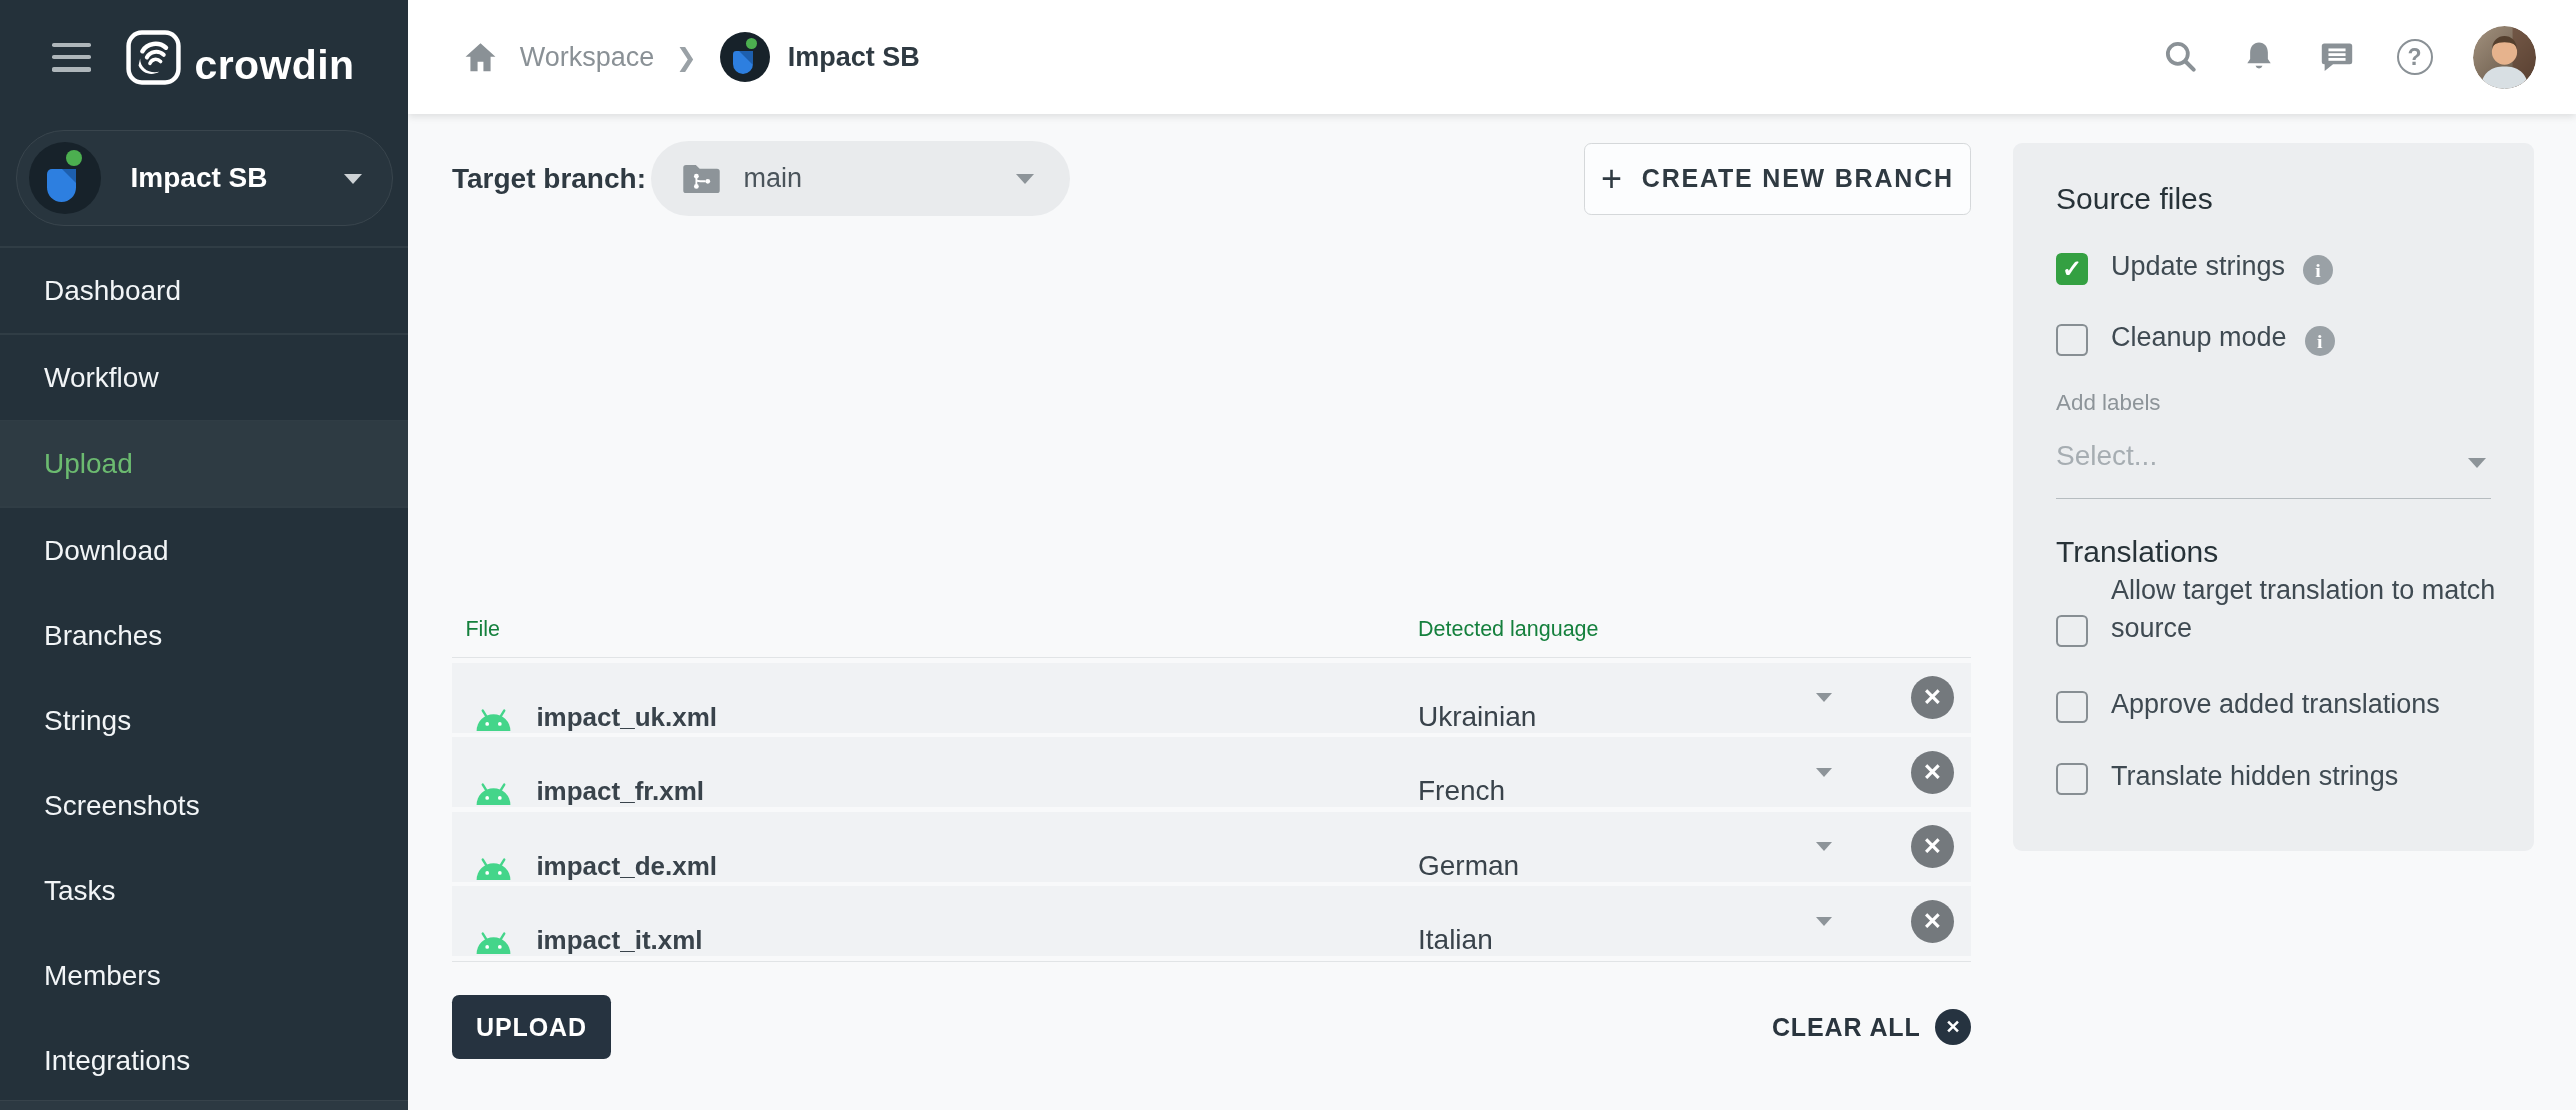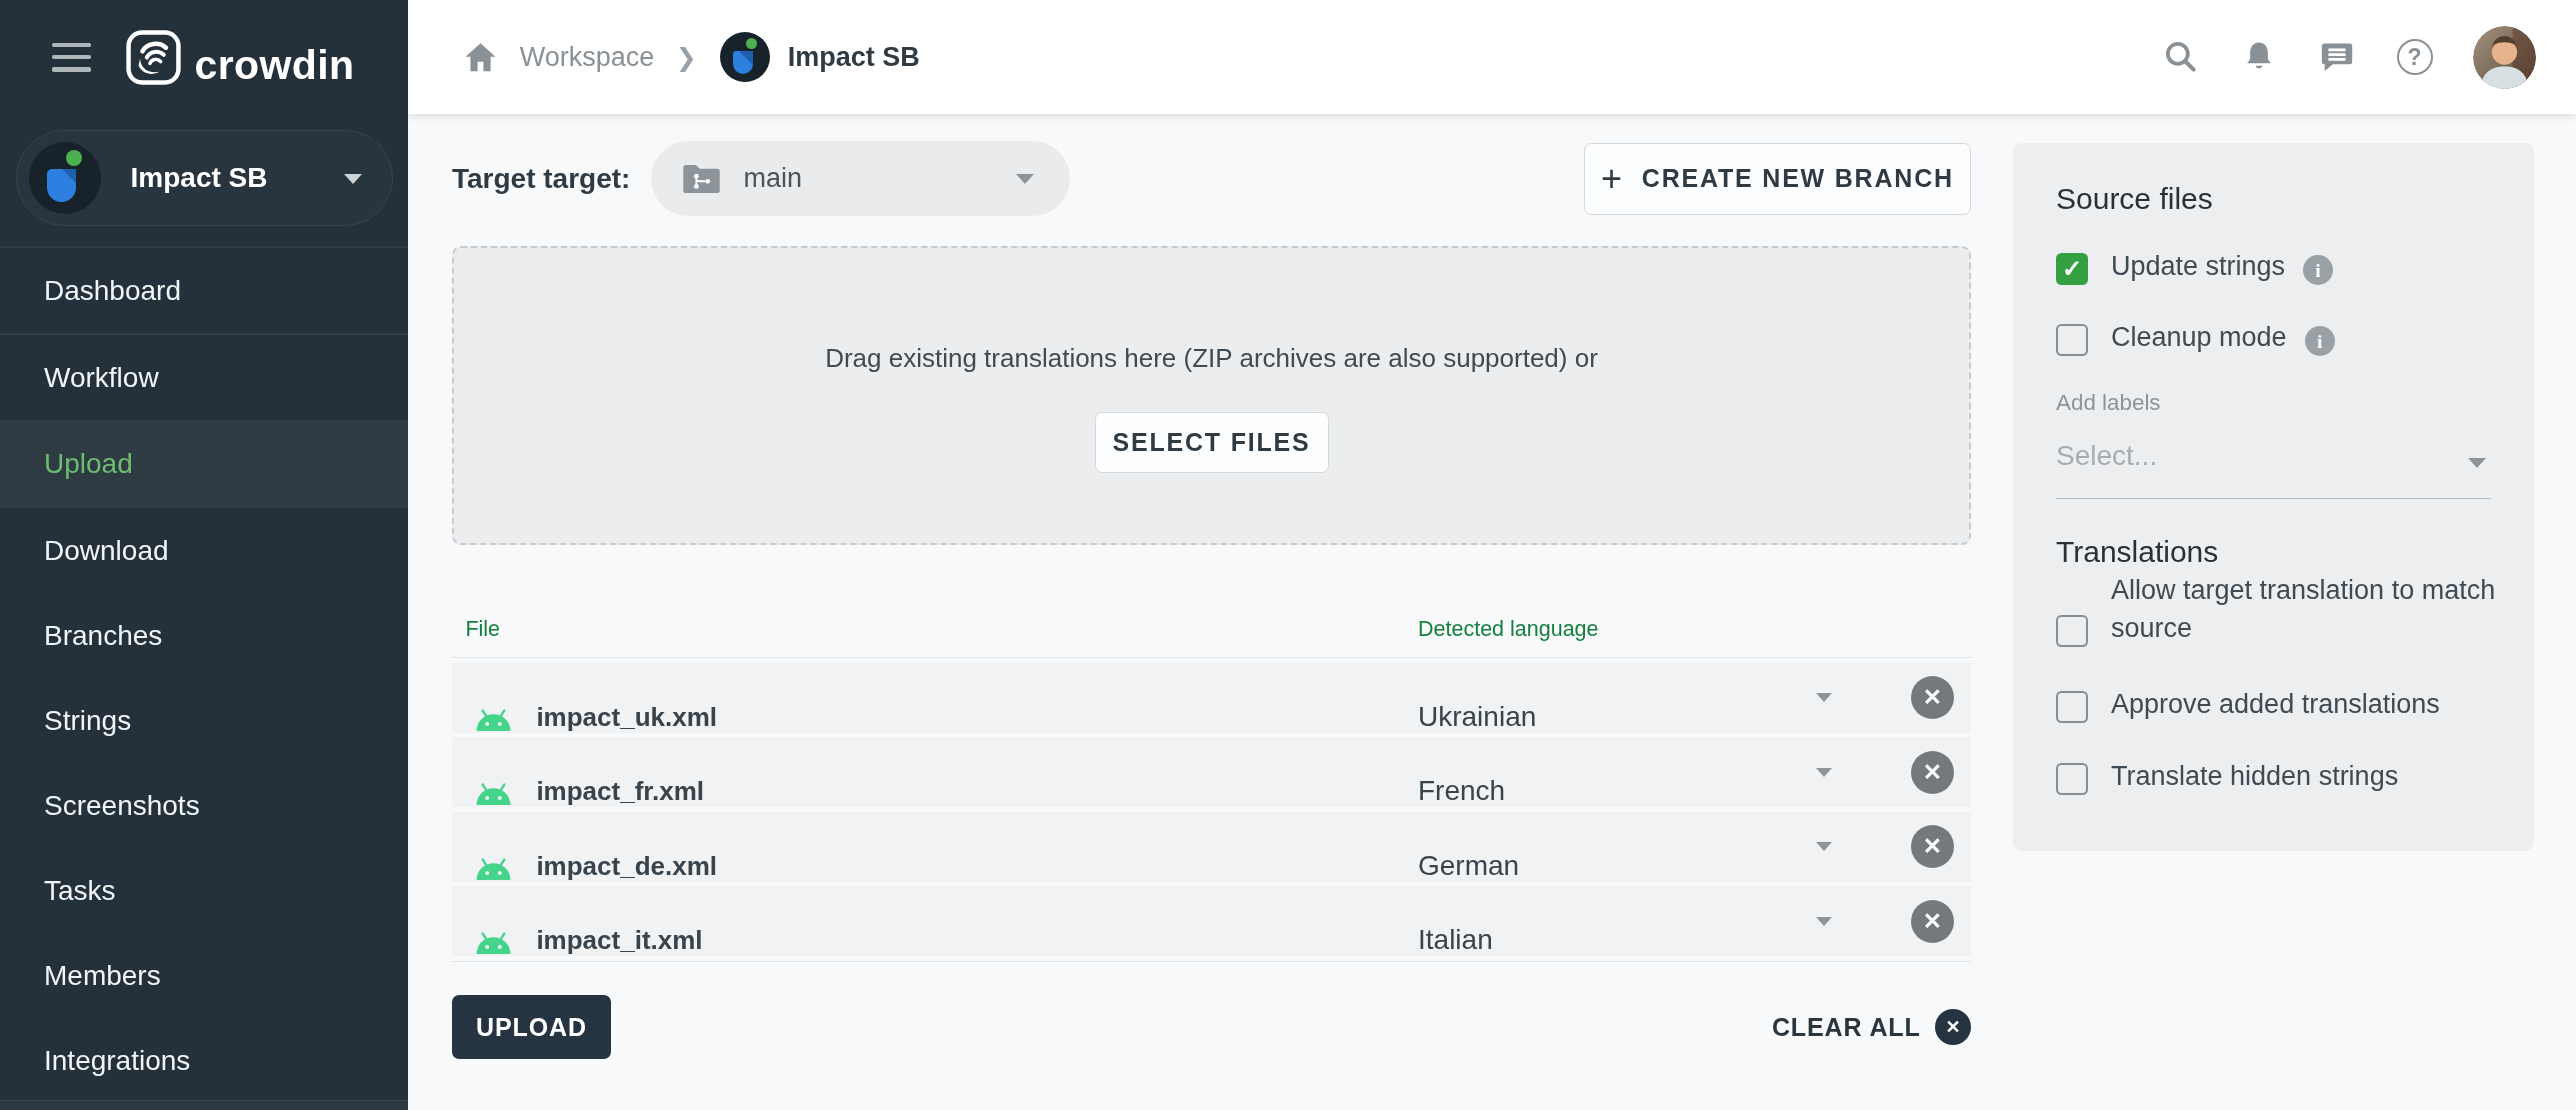--- a/index.html
+++ b/index.html
@@ -244,46 +244,40 @@
               <path d="M21 27 C21 16 28 11 35 11 C42 11 49 16 49 27 C49 21 44 18 35 18 C26 18 21 21 21 27 Z" fill="#55402e"></path>
             </g>
           </svg>
         </span>
       </div>
     </header>
 
     <div class="content">
 
       <div class="toolbar-row">
-        <span class="tb-label">Target target:</span>
+        <span class="tb-label">Target branch:</span>
         <div class="branch-select">
           <span>
             <svg width="41" height="36" viewBox="0 0 36 30">
               <path d="M2 5 a2.4 2.4 0 0 1 2.4 -2.4 H13 L16.4 6 H31.6 A2.4 2.4 0 0 1 34 8.4 V25 a2.4 2.4 0 0 1 -2.4 2.4 H4.4 A2.4 2.4 0 0 1 2 25 Z" fill="#8d9499"></path>
               <circle cx="13.5" cy="12.5" r="2.1" fill="#ffffff"></circle>
                 <circle cx="13.5" cy="21.5" r="2.1" fill="#ffffff"></circle>
                 <circle cx="23.5" cy="17" r="2.1" fill="#ffffff"></circle>
               <path d="M13.5 14 V20 M13.5 15.5 C13.5 17 15 17 17 17 H21.5" stroke="#ffffff" stroke-width="1.6" fill="none"></path>
             </svg>
           </span>
           <span class="branch-value">main</span>
           <span class="select-caret"></span>
         </div>
         <button class="btn-outline create-branch">
           <span class="plus"></span>
           <span class="btn-label">CREATE NEW BRANCH</span>
         </button>
       </div>
 
-      <div class="dropzone">
-        <div class="dz-hint">Drag existing translations here (ZIP archives are also supported) or</div>
-        <button class="dz-btn btn-outline" style="position:relative; right:auto;">
-          <span class="btn-label">SELECT FILES</span>
-        </button>
-      </div>
 
       <div class="file-table">
         <div class="table-head">
           <span class="th th-file">File</span>
           <span class="th th-lang">Detected language</span>
         </div>
 
         <div class="file-row">
           <span class="row-android">
             <svg width="39" height="25" viewBox="0 0 24 15">

